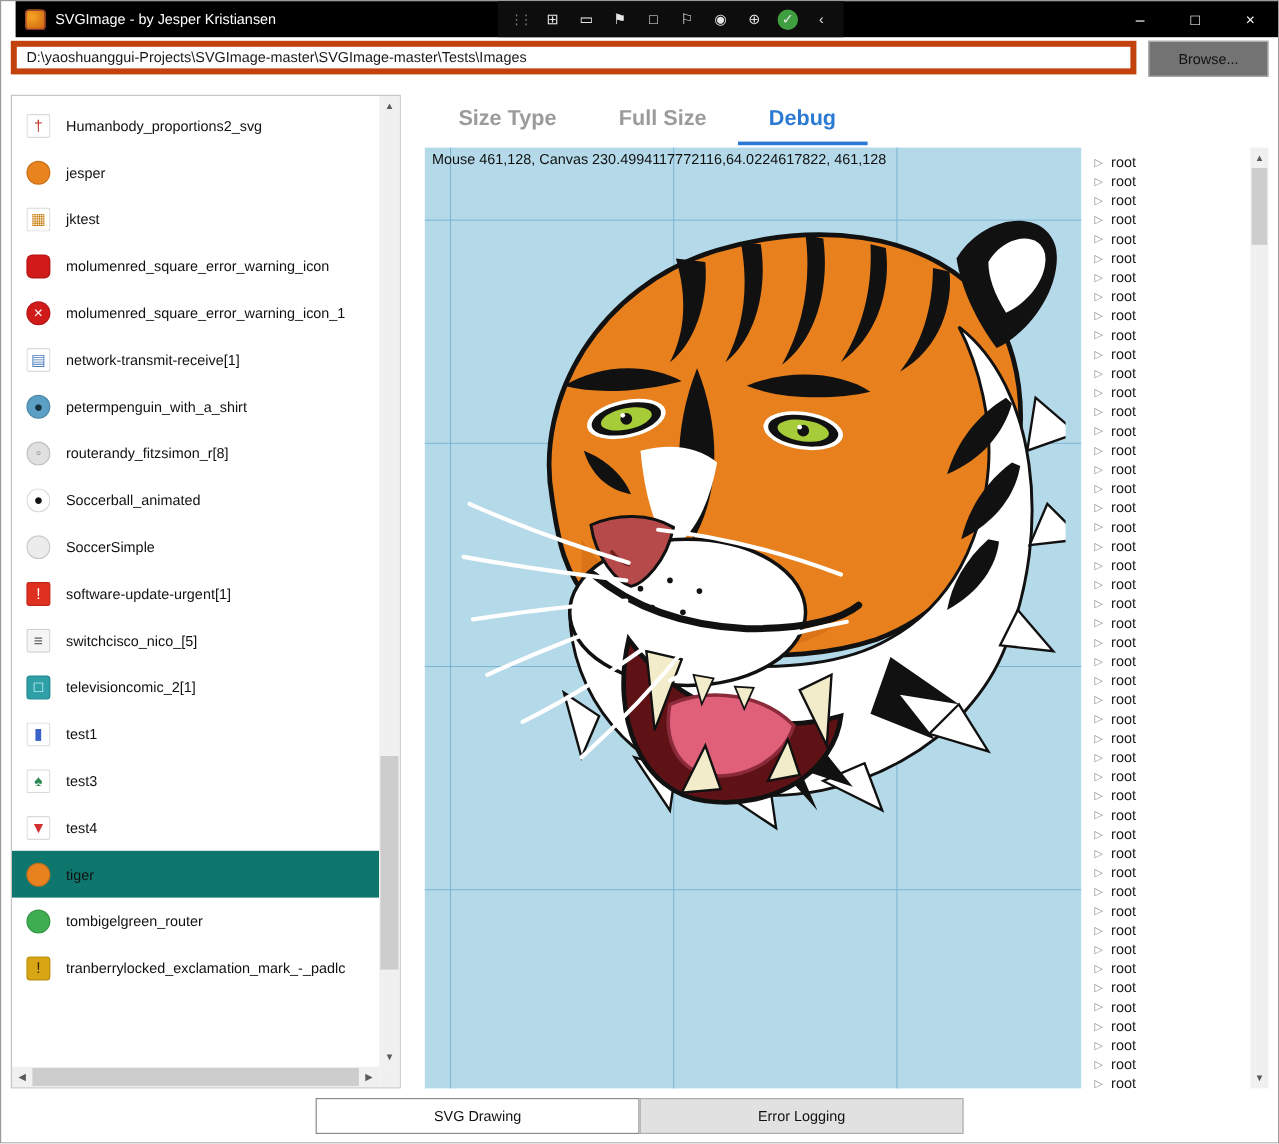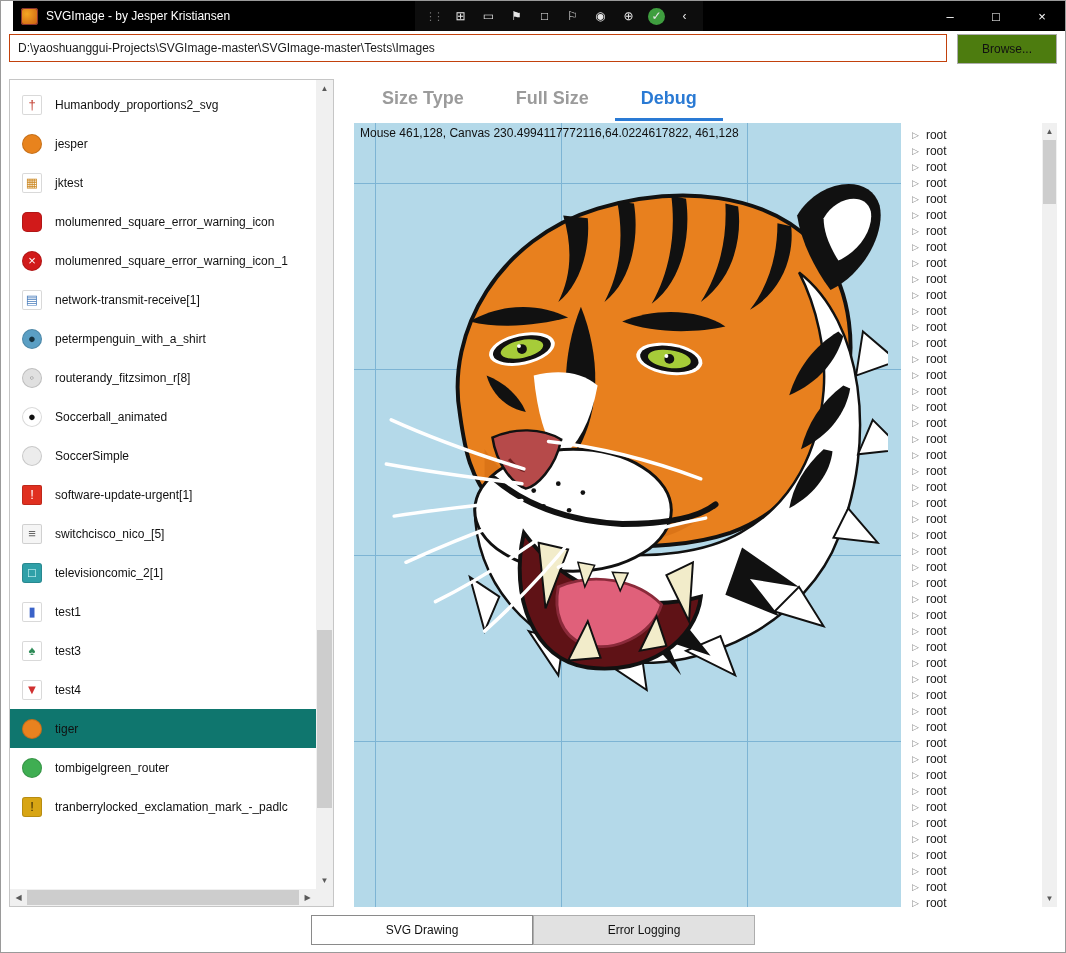--- a/index.html
+++ b/index.html
@@ -11,22 +11,22 @@
   .titlebar{position:absolute;top:0;left:12px;right:0;height:30px;background:#000;color:#fff;display:flex;align-items:center;padding-left:8px;font-size:12px}
   .app-icon{width:17px;height:17px;margin-right:8px;border-radius:3px;background:radial-gradient(circle at 35% 35%,#f5a623,#c85a10);box-shadow:inset 0 0 0 1px #833}
   .capture-toolbar{position:absolute;left:402px;top:0;height:30px;display:flex;align-items:center;gap:11px;padding:0 10px;background:#0d0d0d;color:#e6e6e6;font-size:13px}
   .cap-grip{color:#777;font-size:11px;letter-spacing:-3px}
   .cap-icon{min-width:17px;height:17px;line-height:17px;text-align:center;display:inline-block;font-size:12px}
   .win-controls{margin-left:auto;display:flex;height:30px}
   .win-btn{width:46px;height:30px;display:flex;align-items:center;justify-content:center;font-size:13px;color:#fff;cursor:default}
 
   
   .pathbar{position:absolute;top:33px;left:8px;right:8px;height:30px;display:flex;gap:10px}
-  .path-input{flex:1;height:28px;border:1px solid #c2410c;padding:0 8px;font-size:12px;color:#1a1a1a;font-family:inherit;background:#fff}
-  .browse-btn{width:100px;height:30px;background:#4d7c0f;border:1px solid #adadad;font-size:12px;font-family:inherit;color:#111}
+  .path-input{flex:1;height:28px;border:5px solid #c2410c;padding:0 8px;font-size:12px;color:#1a1a1a;font-family:inherit;background:#fff}
+  .browse-btn{width:100px;height:30px;background:#737373;border:1px solid #adadad;font-size:12px;font-family:inherit;color:#111}
 
   
   .file-panel{position:absolute;left:8px;top:78px;width:325px;bottom:45px;border:1px solid #c6c6c6;background:#fff}
   .file-list{position:absolute;top:0;left:0;right:17px;bottom:17px;overflow:hidden;padding-top:5px}
   .file-row{height:39px;display:flex;align-items:center;gap:13px;padding-left:12px;font-size:12px;color:#111;white-space:nowrap;overflow:hidden}
   .file-row.selected{background:#0f766e}
   .li-icon{width:20px;height:20px;flex:none;display:flex;align-items:center;justify-content:center;font-size:13px;box-shadow:inset 0 0 0 1px rgba(0,0,0,.15)}
 
   
   .vscroll{position:absolute;top:0;right:0;bottom:17px;width:17px;background:#f0f0f0}
@@ -55,21 +55,21 @@
   .tree-panel{width:153px;position:relative;background:#fff}
   .tree-list{position:absolute;top:0;left:0;right:15px;bottom:0;overflow:hidden;padding-top:4px}
   .tree-row{height:16px;display:flex;align-items:center;gap:7px;padding-left:8px;font-size:12px;color:#1a1a1a}
   .expander{color:#8a8a8a;font-size:9px}
   .tree-panel .vscroll{width:15px;bottom:0}
   .tree-panel .scroll-btn{width:15px}
   .tree-panel .vthumb{top:17px;height:64px}
 
   
   .bottom-tabs{position:absolute;bottom:7px;left:0;right:0;display:flex;justify-content:center}
-  .bottom-tab{width:222px;height:30px;font-size:12px;font-family:inherit;background:#e1e1e1;border:1px solid #adadad;color:#111}
+  .bottom-tab{width:270px;height:30px;font-size:12px;font-family:inherit;background:#e1e1e1;border:1px solid #adadad;color:#111}
   .bottom-tab.active{background:#fff;border-color:#8a8a8a}
 </style>
 </head>
 <body>
 
 <div class="window">
 
   <div class="titlebar">
     <span class="app-icon"></span>
     <span>SVGImage - by Jesper Kristiansen</span>

